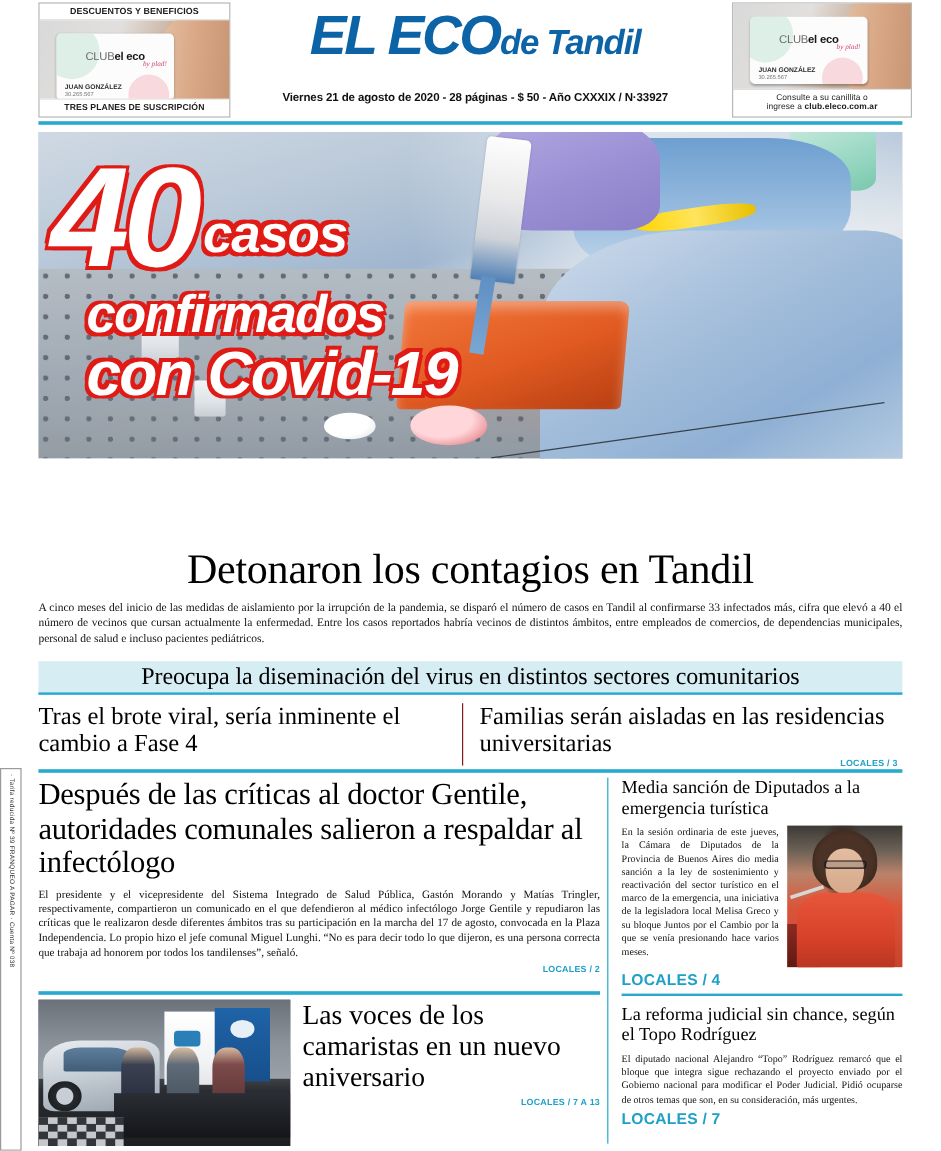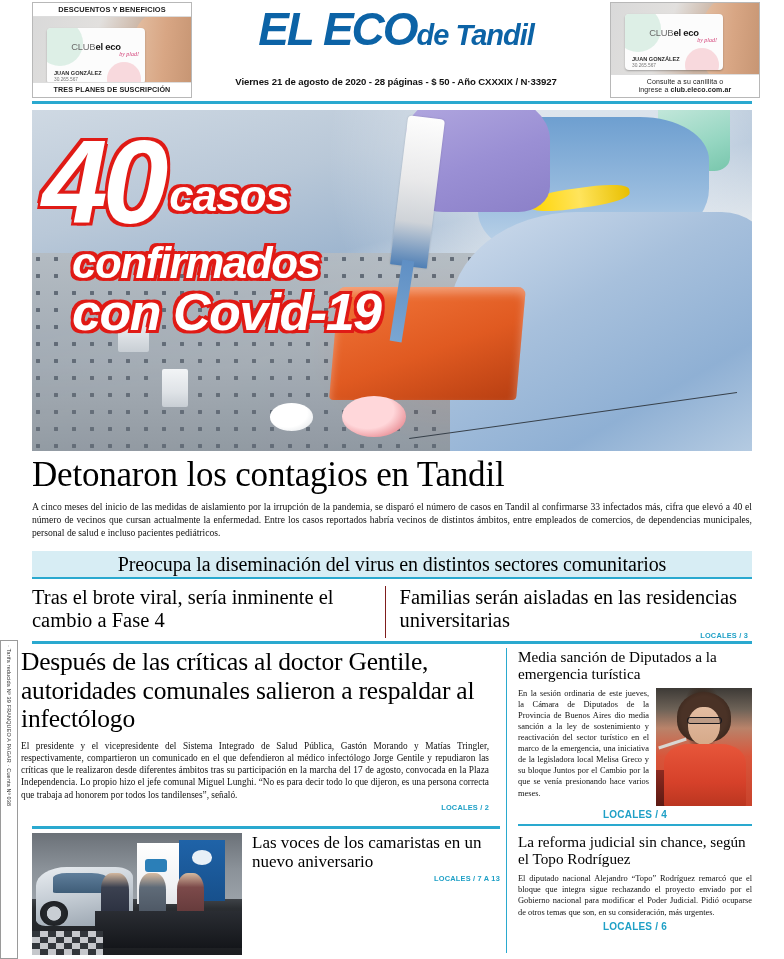--- a/index.html
+++ b/index.html
@@ -181,21 +181,21 @@
     position: absolute;
     left: 32px; top: 101px;
     width: 720px; height: 3px;
     background: #2aa9cf;
   }
 
   
   .hero {
     position: absolute;
     left: 32px; top: 110px;
-    width: 720px; height: 341px;
+    width: 720px; height: 272px;
     overflow: hidden;
     background: #c9d6e2;
   }
   .hero .ph {
     position: absolute;
     inset: 0;
     background:
       radial-gradient(circle at 78% 14%, rgba(255,255,255,.55) 0 12%, rgba(255,255,255,0) 42%),
       radial-gradient(ellipse at 60% 72%, #e8612a 0 10%, rgba(232,97,42,0) 26%),
       linear-gradient(165deg, #cfd9e3 0%, #b9c8d8 24%, #9fb6cf 42%, #d7dfe6 58%, #b6c6d6 78%, #93abc6 100%);
@@ -346,21 +346,21 @@
   .lead {
     position: absolute;
     left: 32px; top: 456px;
     width: 720px;
   }
   .lead h1 {
     font-family: "Liberation Serif", serif;
     font-weight: normal;
     font-size: 35px;
     line-height: 1.06;
-    text-align: left;
+    text-align: center;
     color: #000;
     letter-spacing: -.2px;
   }
   .lead p {
     margin-top: 8px;
     font-family: "Liberation Serif", serif;
     font-size: 9.6px;
     line-height: 1.33;
     text-align: justify;
     color: #111;
@@ -416,21 +416,21 @@
   .rule-thick {
     position: absolute;
     left: 32px;
     width: 720px; height: 3px;
     background: #2aa9cf;
   }
 
   
   .left-col {
     position: absolute;
-    left: 21px; top: 648px;
+    left: 32px; top: 648px;
     width: 468px;
   }
   .left-col h2.story {
     font-family: "Liberation Serif", serif;
     font-weight: normal;
     font-size: 25.5px;
     line-height: 1.12;
     color: #000;
     letter-spacing: -.2px;
   }
@@ -524,24 +524,24 @@
     width: 30%; height: 3px;
     background: #d8d6d2;
     transform: rotate(-18deg);
   }
   .thumb-greco .desk {
     position: absolute; left: 0; bottom: 0;
     width: 28%; height: 30%;
     background: linear-gradient(180deg,#8d2a20 0%, #5c1a13 100%);
   }
   .sect-inline {
-    text-align: center;
+    text-align: left;
     margin-top: 3px;
     font-family: "Liberation Sans", sans-serif;
-    font-size: 10px;
+    font-size: 13px;
     font-weight: bold;
     color: #1fa0c6;
     letter-spacing: .2px;
   }
   .rule-r {
     margin-top: 4px;
     height: 2.5px;
     background: #2aa9cf;
   }
   .right-col h3.story2 {
@@ -643,21 +643,21 @@
     position: absolute; left: 0; bottom: 0;
     width: 34%; height: 20%;
     background:
       repeating-conic-gradient(#d8dade 0 25%, #34383d 0 50%) 0 0/16px 12px;
     opacity: .9;
   }
   .bottom-left .txt { flex: 1; }
   .bottom-left h3 {
     font-family: "Liberation Serif", serif;
     font-weight: normal;
-    font-size: 17px;
+    font-size: 23px;
     line-height: 1.14;
     color: #000;
   }
   .bottom-left p {
     margin-top: 5px;
     font-family: "Liberation Serif", serif;
     font-size: 8.6px;
     line-height: 1.32;
     text-align: justify;
     color: #111;
@@ -785,21 +785,21 @@
         </div>
       </div>
       <div class="sect-inline">LOCALES / 4</div>
     </div>
 
     <div class="rule-r"></div>
 
     <div>
       <h3 class="story2">La reforma judicial sin chance, según el Topo Rodríguez</h3>
       <p class="body2">El diputado nacional Alejandro “Topo” Rodríguez remarcó que el bloque que integra sigue rechazando el proyecto enviado por el Gobierno nacional para modificar el Poder Judicial. Pidió ocuparse de otros temas que son, en su consideración, más urgentes.</p>
-      <div class="sect-inline">LOCALES / 6</div>
+      <div class="sect-inline">LOCALES / 7</div>
     </div>
   </div>
 
   <div class="rule-left-mid"></div>
   <div class="bottom-left">
     <div class="thumb-cet">
       <div class="wall"></div>
       <div class="banner-w">
           <div class="logo"></div>
         </div>

